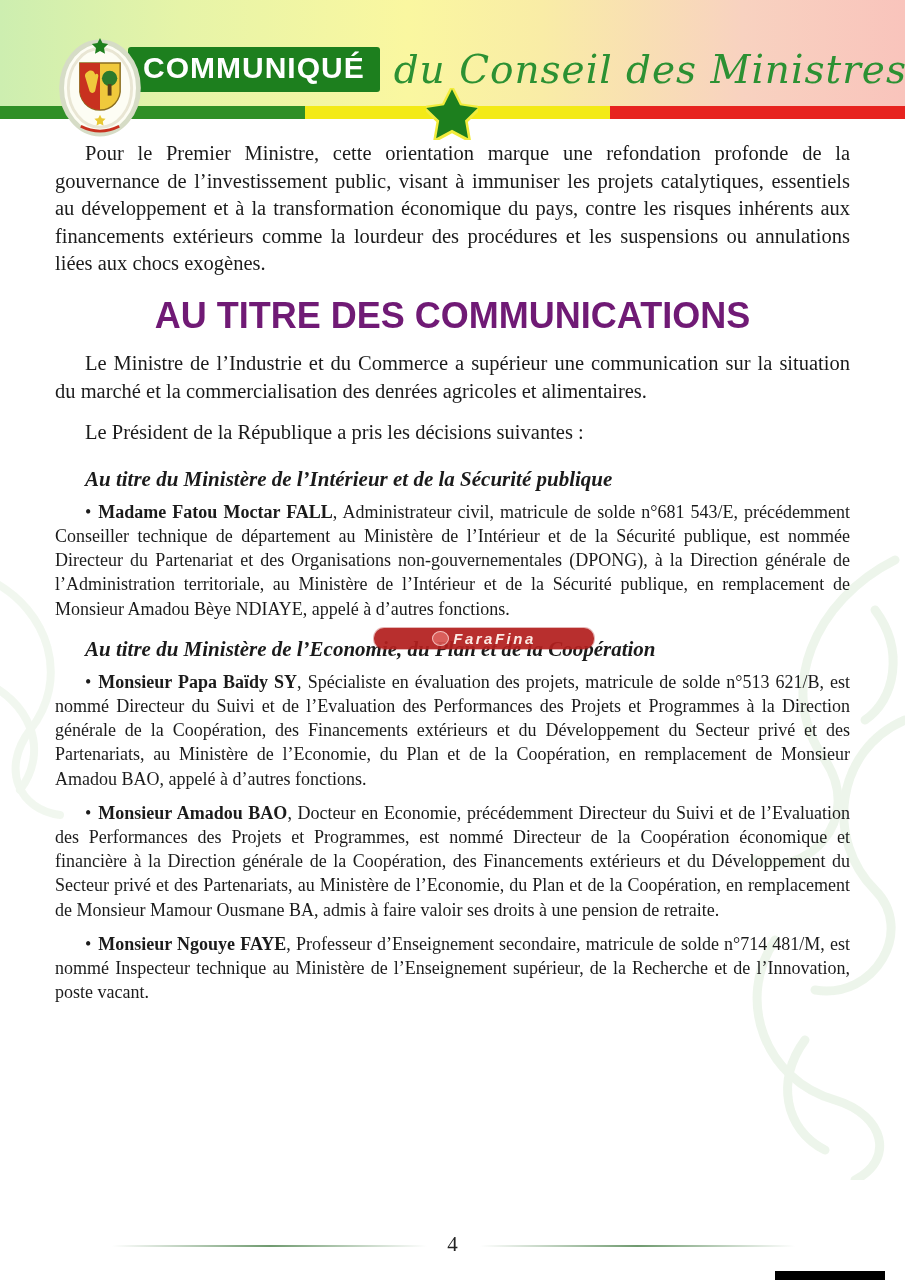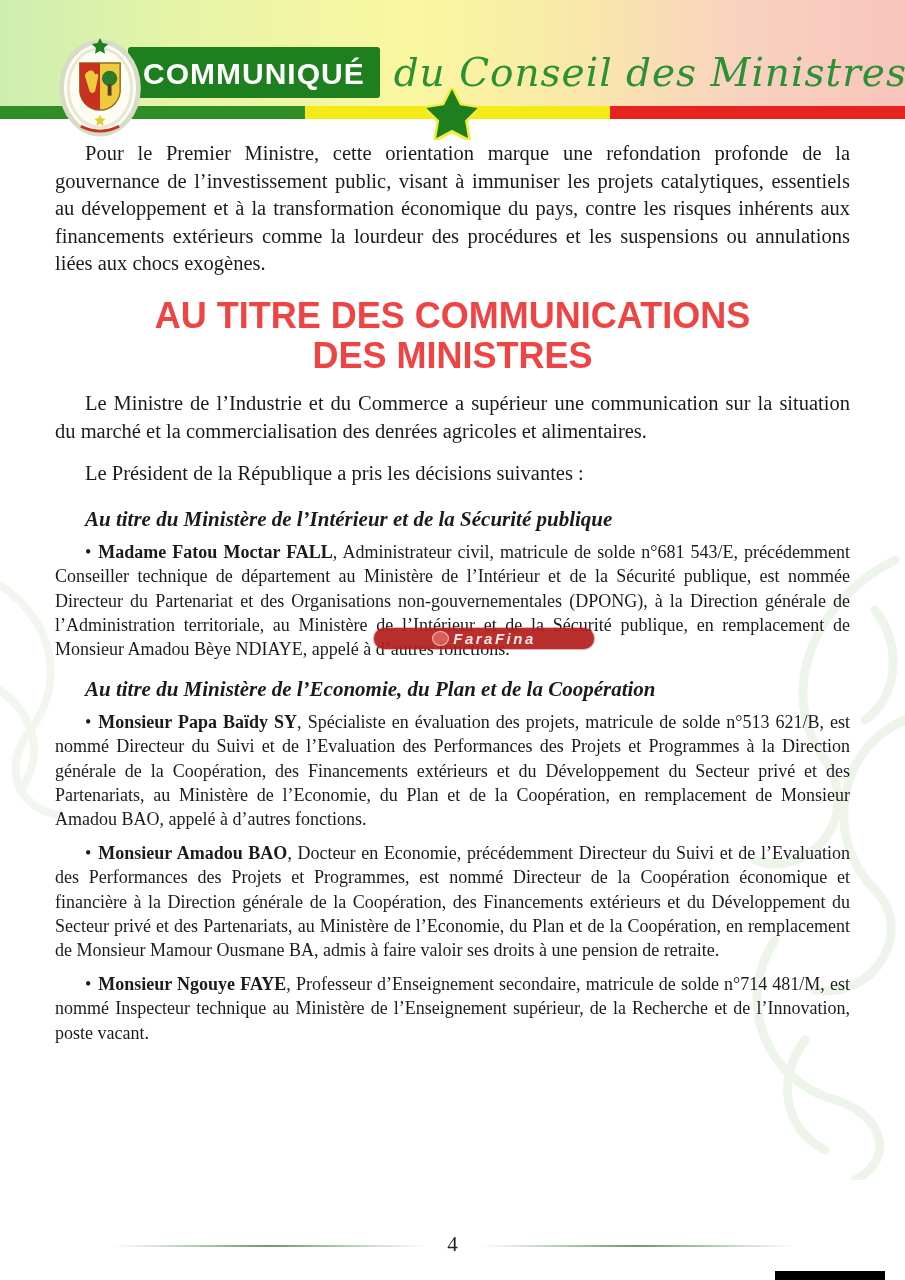--- a/index.html
+++ b/index.html
@@ -4,21 +4,21 @@
 <style>
   html,body{margin:0;padding:0;background:#ffffff;}
   body{width:905px;height:1280px;position:relative;overflow:hidden;
        font-family:"Liberation Serif",serif;color:#1b1b1b;}
 
   
   .header{position:absolute;top:0;left:0;width:905px;height:106px;
     background:linear-gradient(90deg,#cdeeb0 0%,#e6f4a8 20%,#faf7a0 45%,#f9eca6 60%,#f8d2c0 82%,#f9c4bc 100%);}
   .header-row{position:absolute;left:128px;top:47px;display:flex;align-items:center;gap:14px;white-space:nowrap;}
   .badge{font-family:"Liberation Sans",sans-serif;font-weight:bold;font-size:30px;
-    color:#ffffff;background:#1d7f1e;padding:10px 15px 7px;border-radius:3px;letter-spacing:1px;}
+    color:#ffffff;background:#1d7f1e;padding:4px 15px 7px;border-radius:3px;letter-spacing:1px;}
   .script{font-family:"DejaVu Serif",serif;font-style:italic;font-size:39px;color:#2c9133;letter-spacing:1px;}
   .slash{font-family:"DejaVu Serif",serif;font-style:italic;font-size:32px;color:#2c9133;}
   .date{font-family:"Liberation Sans",sans-serif;font-weight:bold;font-size:27px;color:#1d8a24;}
 
   
   .stripe{position:absolute;top:106px;left:0;width:905px;height:13px;display:flex;}
   .stripe div{height:13px;}
   .s-green{width:305px;background:#2f8f26;}
   .s-yellow{width:305px;background:#f3ea16;}
   .s-red{width:295px;background:#e7231f;flex:1;}
@@ -26,21 +26,21 @@
 
   
   .coat{position:absolute;left:52px;top:34px;z-index:5;}
 
   
   .leaves{position:absolute;pointer-events:none;z-index:0;}
 
   
   .content{position:absolute;top:126px;left:55px;width:795px;z-index:2;}
   p.body{font-size:20.5px;line-height:1.345;text-align:justify;text-indent:30px;margin:14px 0 8px;}
-  h2.green{font-family:"Liberation Sans",sans-serif;font-weight:bold;color:#ef4444;
+  h2.green{font-family:"Liberation Sans",sans-serif;font-weight:bold;color:#701a75;
     font-size:36px;line-height:1.12;text-align:center;margin:18px 0 10px;letter-spacing:0px;}
   h3.sub{font-size:21px;font-weight:bold;font-style:italic;margin:16px 0 4px;text-indent:30px;}
   p.entry{font-size:18px;line-height:1.345;text-align:justify;text-indent:30px;margin:8px 0 10px;}
   p.entry .blt{margin-right:7px;}
   p.entry b{font-weight:bold;}
 
   
   .farafina{position:absolute;left:374px;top:628px;width:220px;height:21px;z-index:6;
     background:#b3201f;border-radius:10px;display:flex;align-items:center;justify-content:center;
     opacity:.93;box-shadow:0 0 0 1px rgba(179,32,31,.35);}
@@ -108,21 +108,20 @@
   <path d="M12 .6l3.7 7.4 8.2 1.2-5.9 5.8 1.4 8.2L12 19.3l-7.3 3.9 1.4-8.2L.1 9.2l8.2-1.2z" fill="#f2ec3c" transform="translate(12 12) scale(1.22) translate(-12 -12)"></path>
   <path d="M12 .6l3.7 7.4 8.2 1.2-5.9 5.8 1.4 8.2L12 19.3l-7.3 3.9 1.4-8.2L.1 9.2l8.2-1.2z" fill="#1d7f1e"></path>
 </svg>
 
 <div class="content">
 
   <p class="body">Pour le Premier Ministre, cette orientation marque une refondation profonde de la gouvernance de l’investissement public, visant à immuniser les projets catalytiques, essentiels au développement et à la transformation économique du pays, contre les risques inhérents aux financements extérieurs comme la lourdeur des procédures et les suspensions ou annulations liées aux chocs exogènes.</p>
 
   <h2 class="green">
     <span>AU TITRE DES COMMUNICATIONS</span><br>
-    <span>DES MINISTRES</span>
   </h2>
 
   <p class="body">Le Ministre de l’Industrie et du Commerce a supérieur une communication sur la situation du marché et la commercialisation des denrées agricoles et alimentaires.</p>
 
 
   <p class="body" style="margin-bottom:20px;">Le Président de la République a pris les décisions suivantes :</p>
 
   <h3 class="sub">Au titre du Ministère de l’Intérieur et de la Sécurité publique</h3>
   <p class="entry"><span class="blt">•</span><b>Madame Fatou Moctar FALL</b><span>, Administrateur civil, matricule de solde n°681 543/E, précédemment Conseiller technique de département au Ministère de l’Intérieur et de la Sécurité publique, est nommée Directeur du Partenariat et des Organisations non-gouvernementales (DPONG), à la Direction générale de l’Administration territoriale, au Ministère de l’Intérieur et de la Sécurité publique, en remplacement de Monsieur Amadou Bèye NDIAYE, appelé à d’autres fonctions.</span></p>
 

